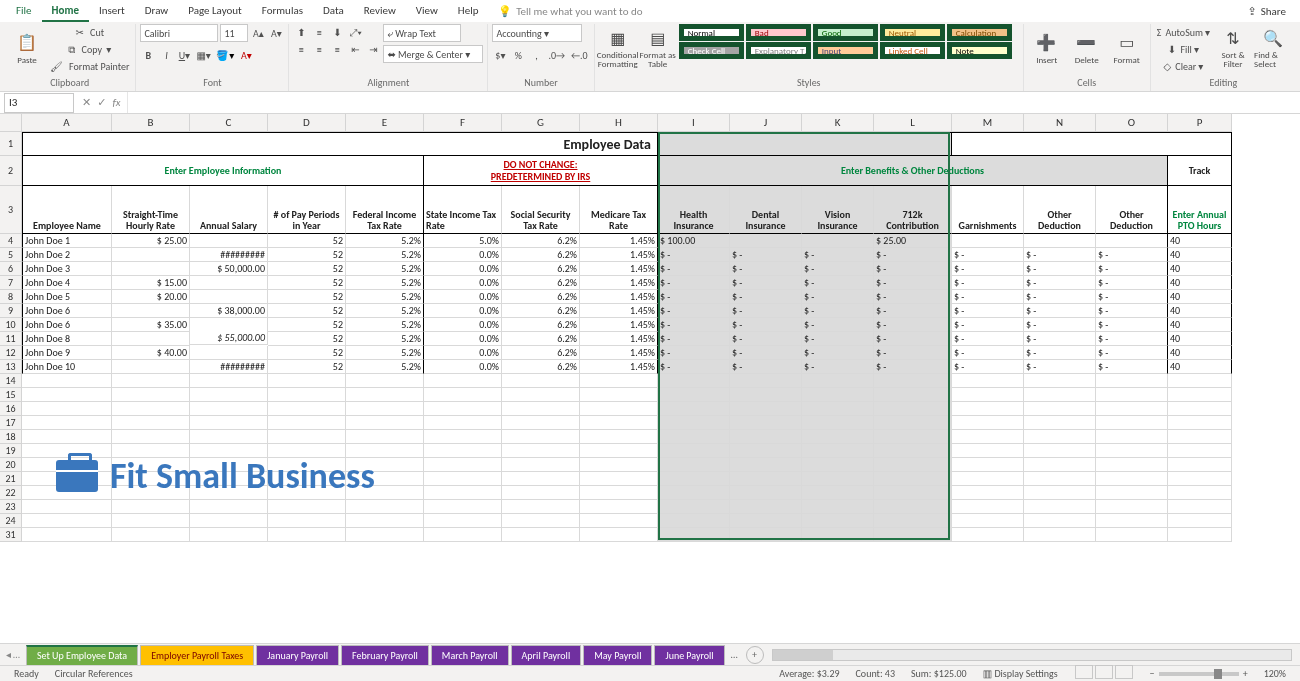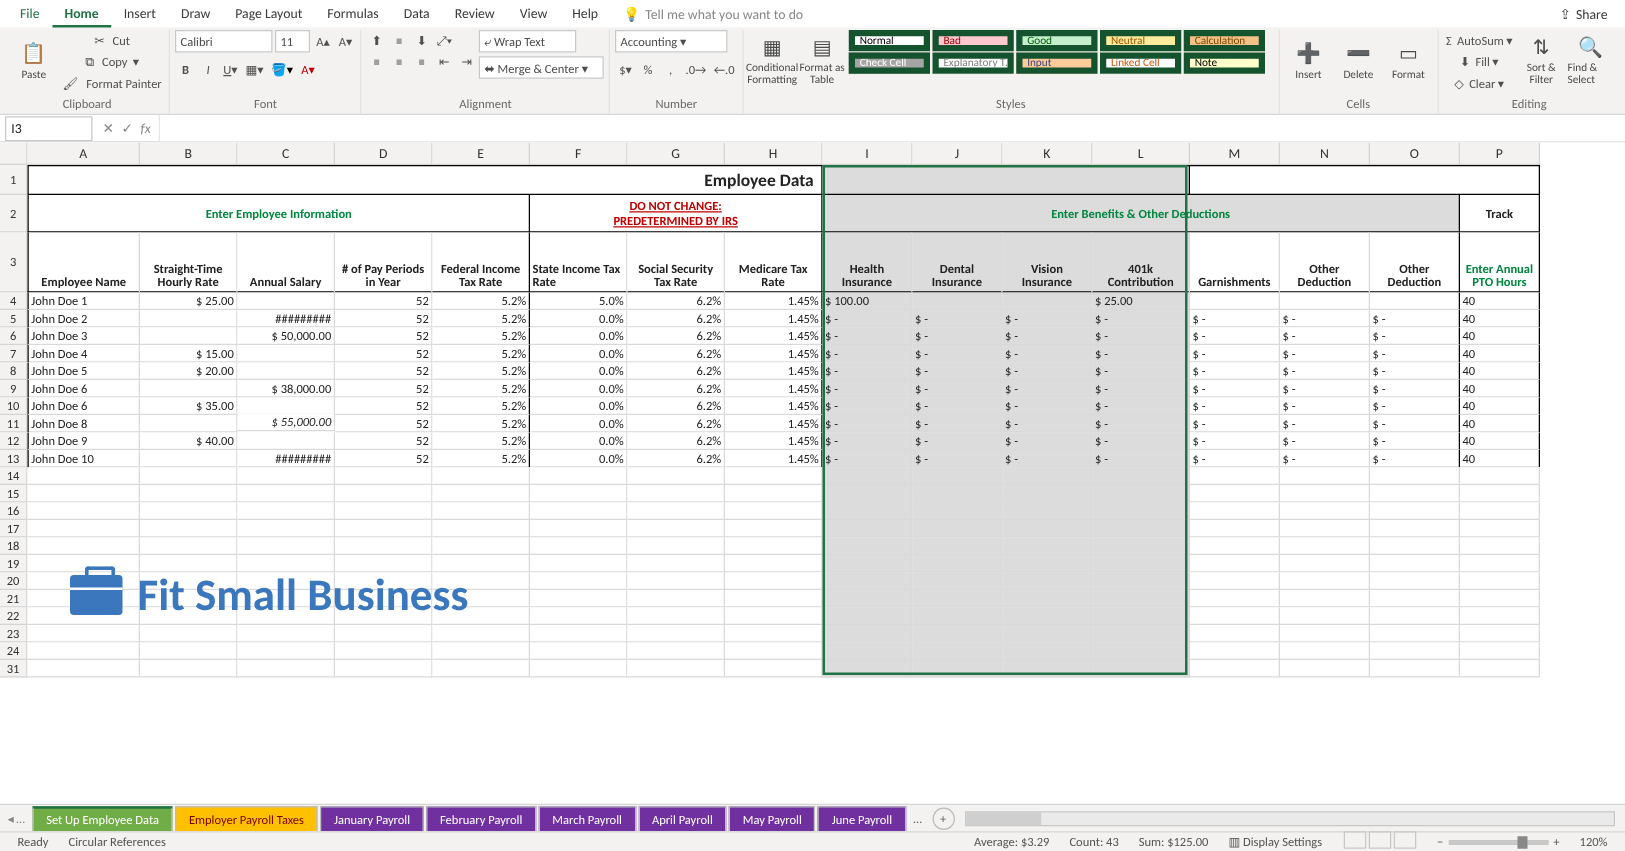--- a/index.html
+++ b/index.html
@@ -360,21 +360,21 @@
       <div class="cell bold center bB grey" style="left: 636px; top: 54px; width: 72px; height: 48px;;white-space:normal;line-height:1.05;font-size:10px;align-items:flex-end;padding-bottom:2px">
         <div style="width:100%;text-align:center">Health Insurance</div>
       </div>
       <div class="cell bold center bB grey" style="left: 708px; top: 54px; width: 72px; height: 48px;;white-space:normal;line-height:1.05;font-size:10px;align-items:flex-end;padding-bottom:2px">
         <div style="width:100%;text-align:center">Dental Insurance</div>
       </div>
       <div class="cell bold center bB grey" style="left: 780px; top: 54px; width: 72px; height: 48px;;white-space:normal;line-height:1.05;font-size:10px;align-items:flex-end;padding-bottom:2px">
         <div style="width:100%;text-align:center">Vision Insurance</div>
       </div>
       <div class="cell bold center bB grey" style="left: 852px; top: 54px; width: 78px; height: 48px;;white-space:normal;line-height:1.05;font-size:10px;align-items:flex-end;padding-bottom:2px">
-        <div style="width:100%;text-align:center">401k Contribution</div>
+        <div style="width:100%;text-align:center">712k Contribution</div>
       </div>
       <div class="cell bold center bB" style="left: 930px; top: 54px; width: 72px; height: 48px;;white-space:normal;line-height:1.05;font-size:10px;align-items:flex-end;padding-bottom:2px">
         <div style="width:100%;text-align:center">Garnishments</div>
       </div>
       <div class="cell bold center bB" style="left: 1002px; top: 54px; width: 72px; height: 48px;;white-space:normal;line-height:1.05;font-size:10px;align-items:flex-end;padding-bottom:2px">
         <div style="width:100%;text-align:center">Other Deduction</div>
       </div>
       <div class="cell bold center bB bR" style="left: 1074px; top: 54px; width: 72px; height: 48px;;white-space:normal;line-height:1.05;font-size:10px;align-items:flex-end;padding-bottom:2px">
         <div style="width:100%;text-align:center">Other Deduction</div>
       </div>

